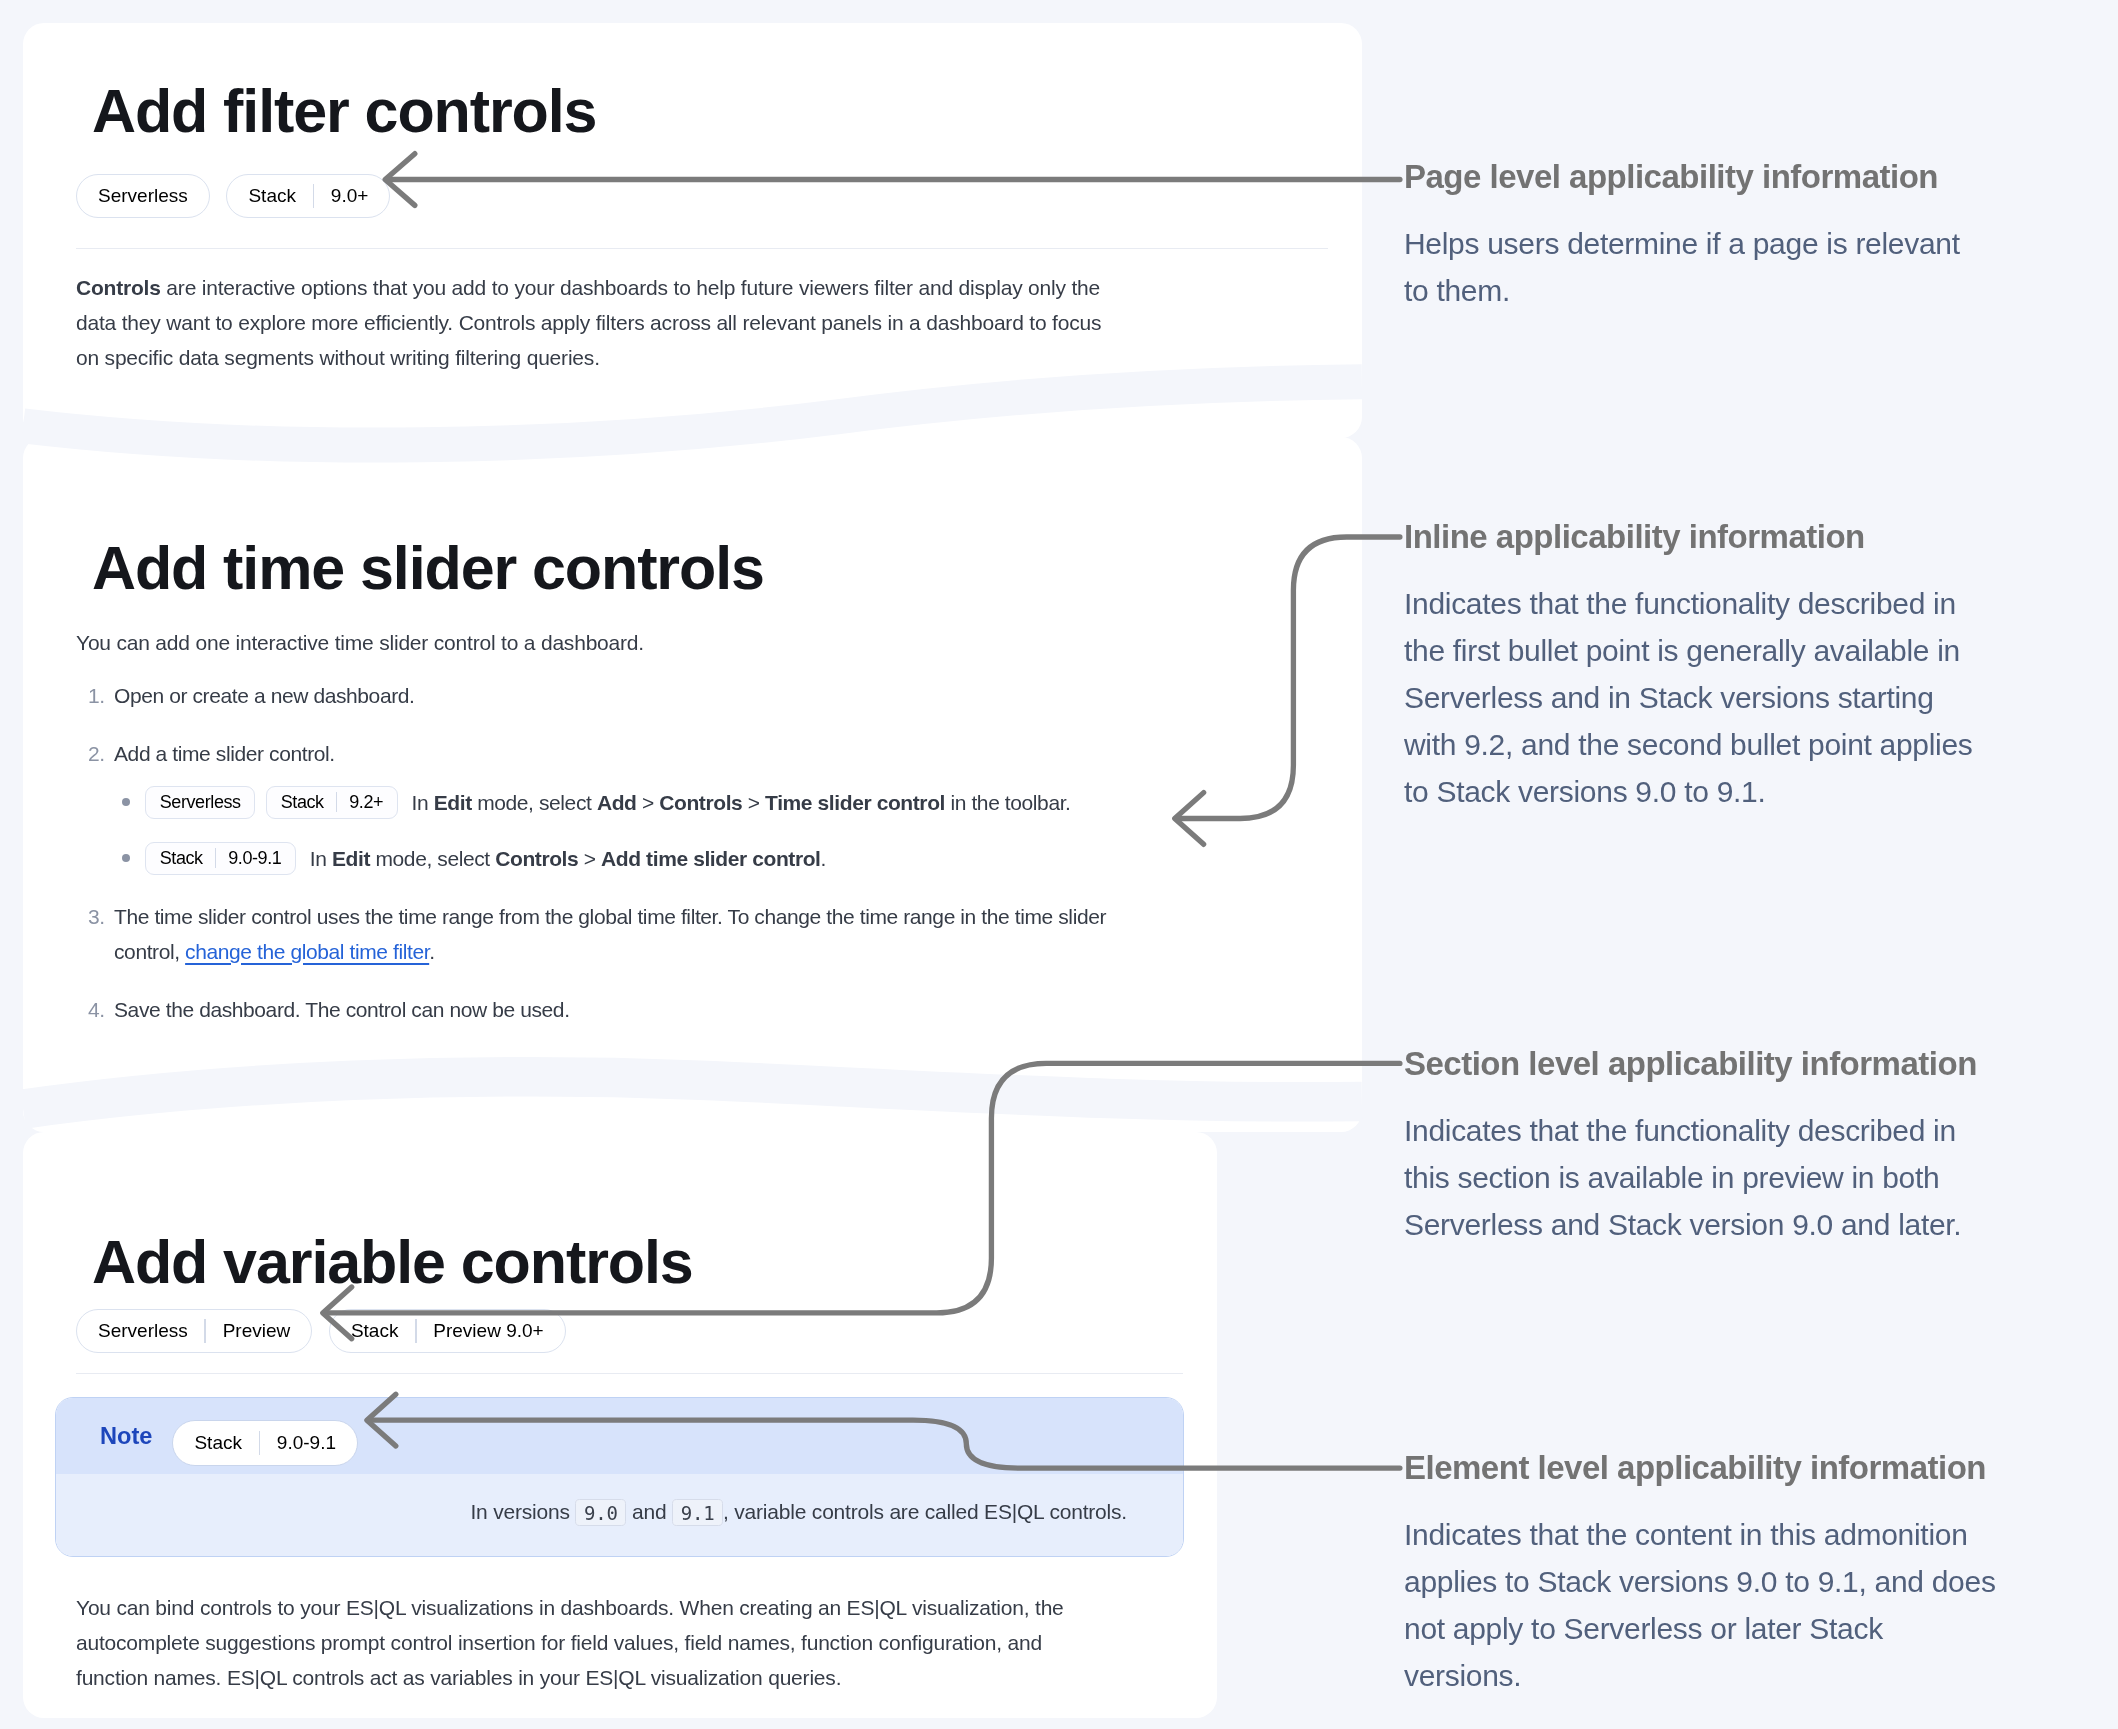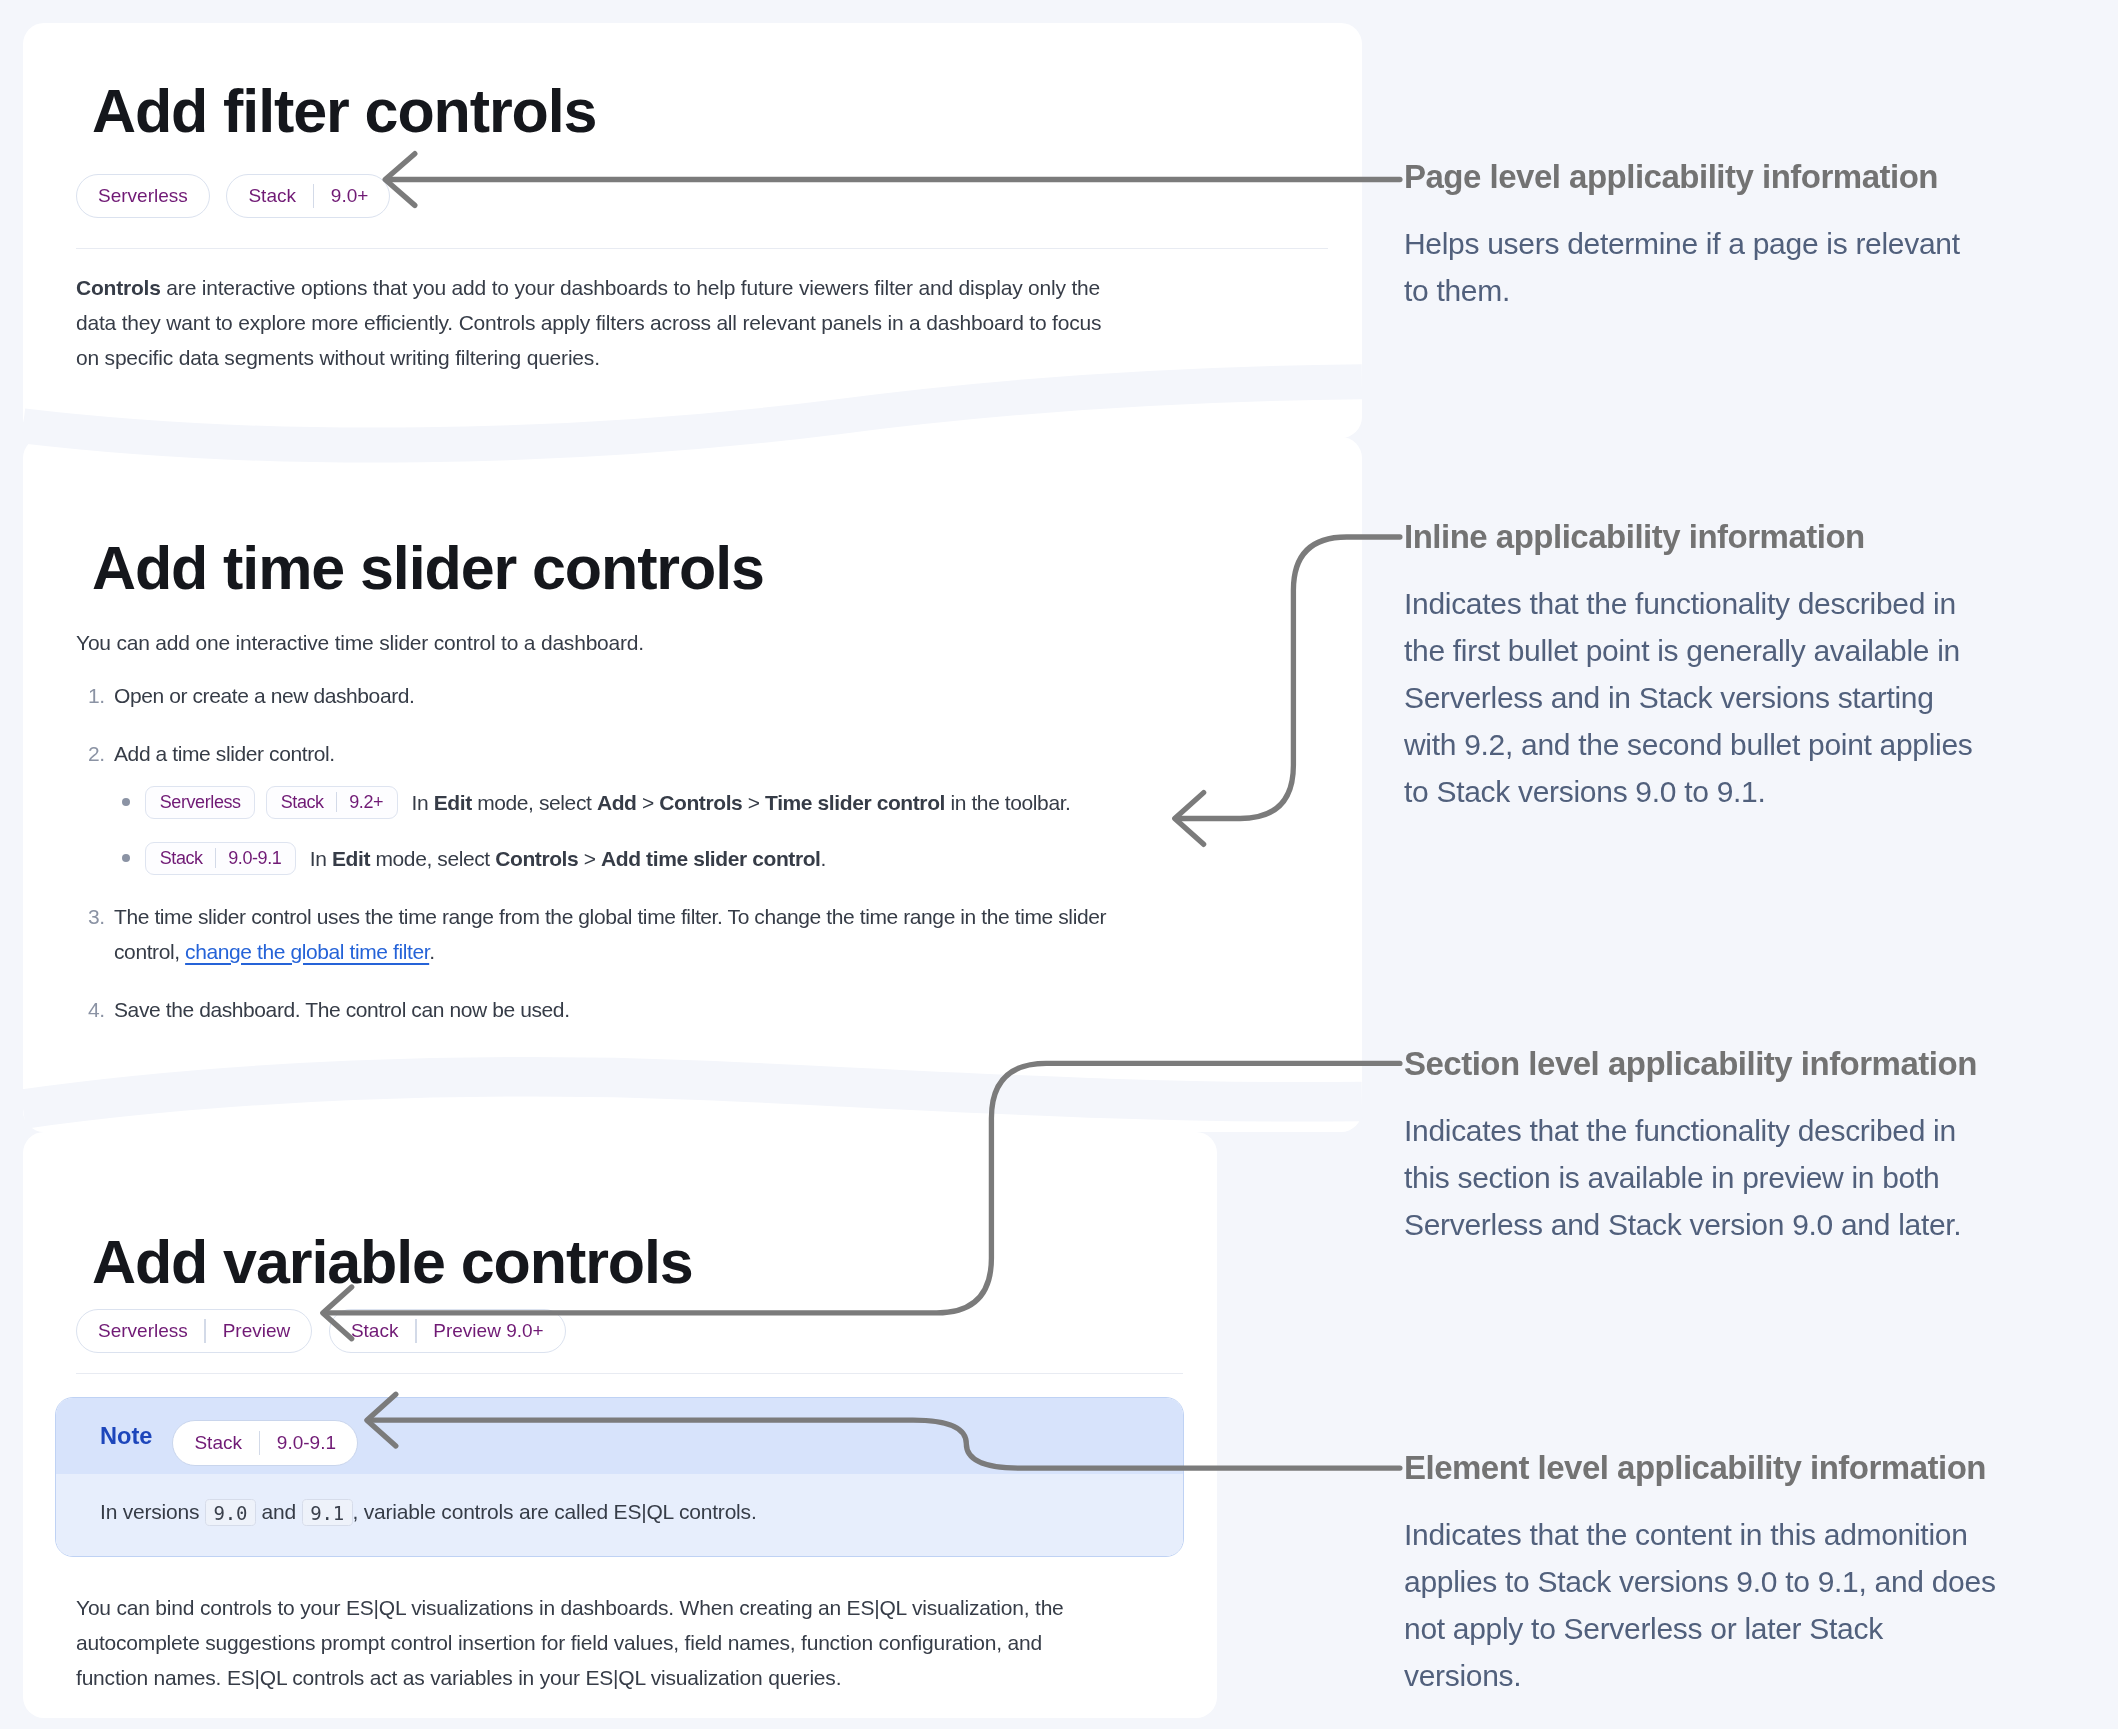--- a/index.html
+++ b/index.html
@@ -24,21 +24,21 @@
     margin:21px 0 0 0;font-size:21px;line-height:35px;color:#363c47;
     letter-spacing:-0.2px;white-space:pre-line;
   }
   .para .lead{font-weight:700;}
   #card-variable .para{margin-top:33px;}
 
   
   .badge-row{display:flex;gap:16.7px;margin-top:32px;}
   #card-variable .badge-row{margin-top:13.7px;}
   .badge{display:inline-flex;align-items:center;box-sizing:border-box;background:#ffffff;
-         border:1.5px solid #dbe2ef;color:#701a75;white-space:nowrap;}
+         border:1.5px solid #dbe2ef;color:#000000;white-space:nowrap;}
   .badge.pill{height:44px;border-radius:23px;padding:0 21px;font-size:19px;gap:16.7px;}
   .badge.small{height:33px;border-radius:9px;padding:0 13.7px;font-size:18px;gap:12px;
                background:#fdfdff;border-color:#dee4f0;}
   .badge.note-pill{height:46px;border-radius:23px;padding:0 21px;font-size:19px;gap:16.7px;
                    border-color:#c9d5ec;}
   .badge .sep{width:1.5px;background:#d3dae8;align-self:center;}
   .badge.pill .sep{height:24px;}
   .badge.small .sep{height:20px;}
   .badge.note-pill .sep{height:24px;}
 
@@ -56,21 +56,21 @@
   .bullet .dot{width:8.4px;height:8.4px;border-radius:50%;background:#8b93a4;flex:none;margin-right:15px;}
   .bullet .badge-row{margin:0;gap:10.6px;display:inline-flex;margin-right:13.7px;}
 
   
   .note{margin:23px 0 0 -21px;width:1129px;box-sizing:border-box;border:1.5px solid #bfd2f4;
         border-radius:18px;overflow:hidden;}
   .note-header{background:#d7e3fb;height:76px;display:flex;align-items:center;gap:20px;padding:0 44px;}
   .note-label{color:#1d46bb;font-weight:700;font-size:23.6px;}
   .note-header .badge-row{margin:0;}
   .note-body{background:#e7eefc;padding:20px 56px 26px 44px;font-size:21px;line-height:35px;
-             color:#363c47;letter-spacing:-0.2px;}
+             color:#363c47;letter-spacing:-0.2px;text-align:right;}
   .code{font-family:"DejaVu Sans Mono", monospace;font-size:19px;background:#eef2fa;
         border:1.5px solid #d6dcea;border-radius:4.6px;padding:1.5px 7.6px;color:#3a404c;}
 
   
   .annotation{position:absolute;left:1404px;width:715px;z-index:2;}
   #annotation-page-level{top:160px;}
   #annotation-inline{top:520px;}
   #annotation-section-level{top:1047px;}
   #annotation-element-level{top:1451px;}
   .annotation h2{margin:0;font-size:33px;line-height:33px;font-weight:700;color:#737373;letter-spacing:-0.5px;}

